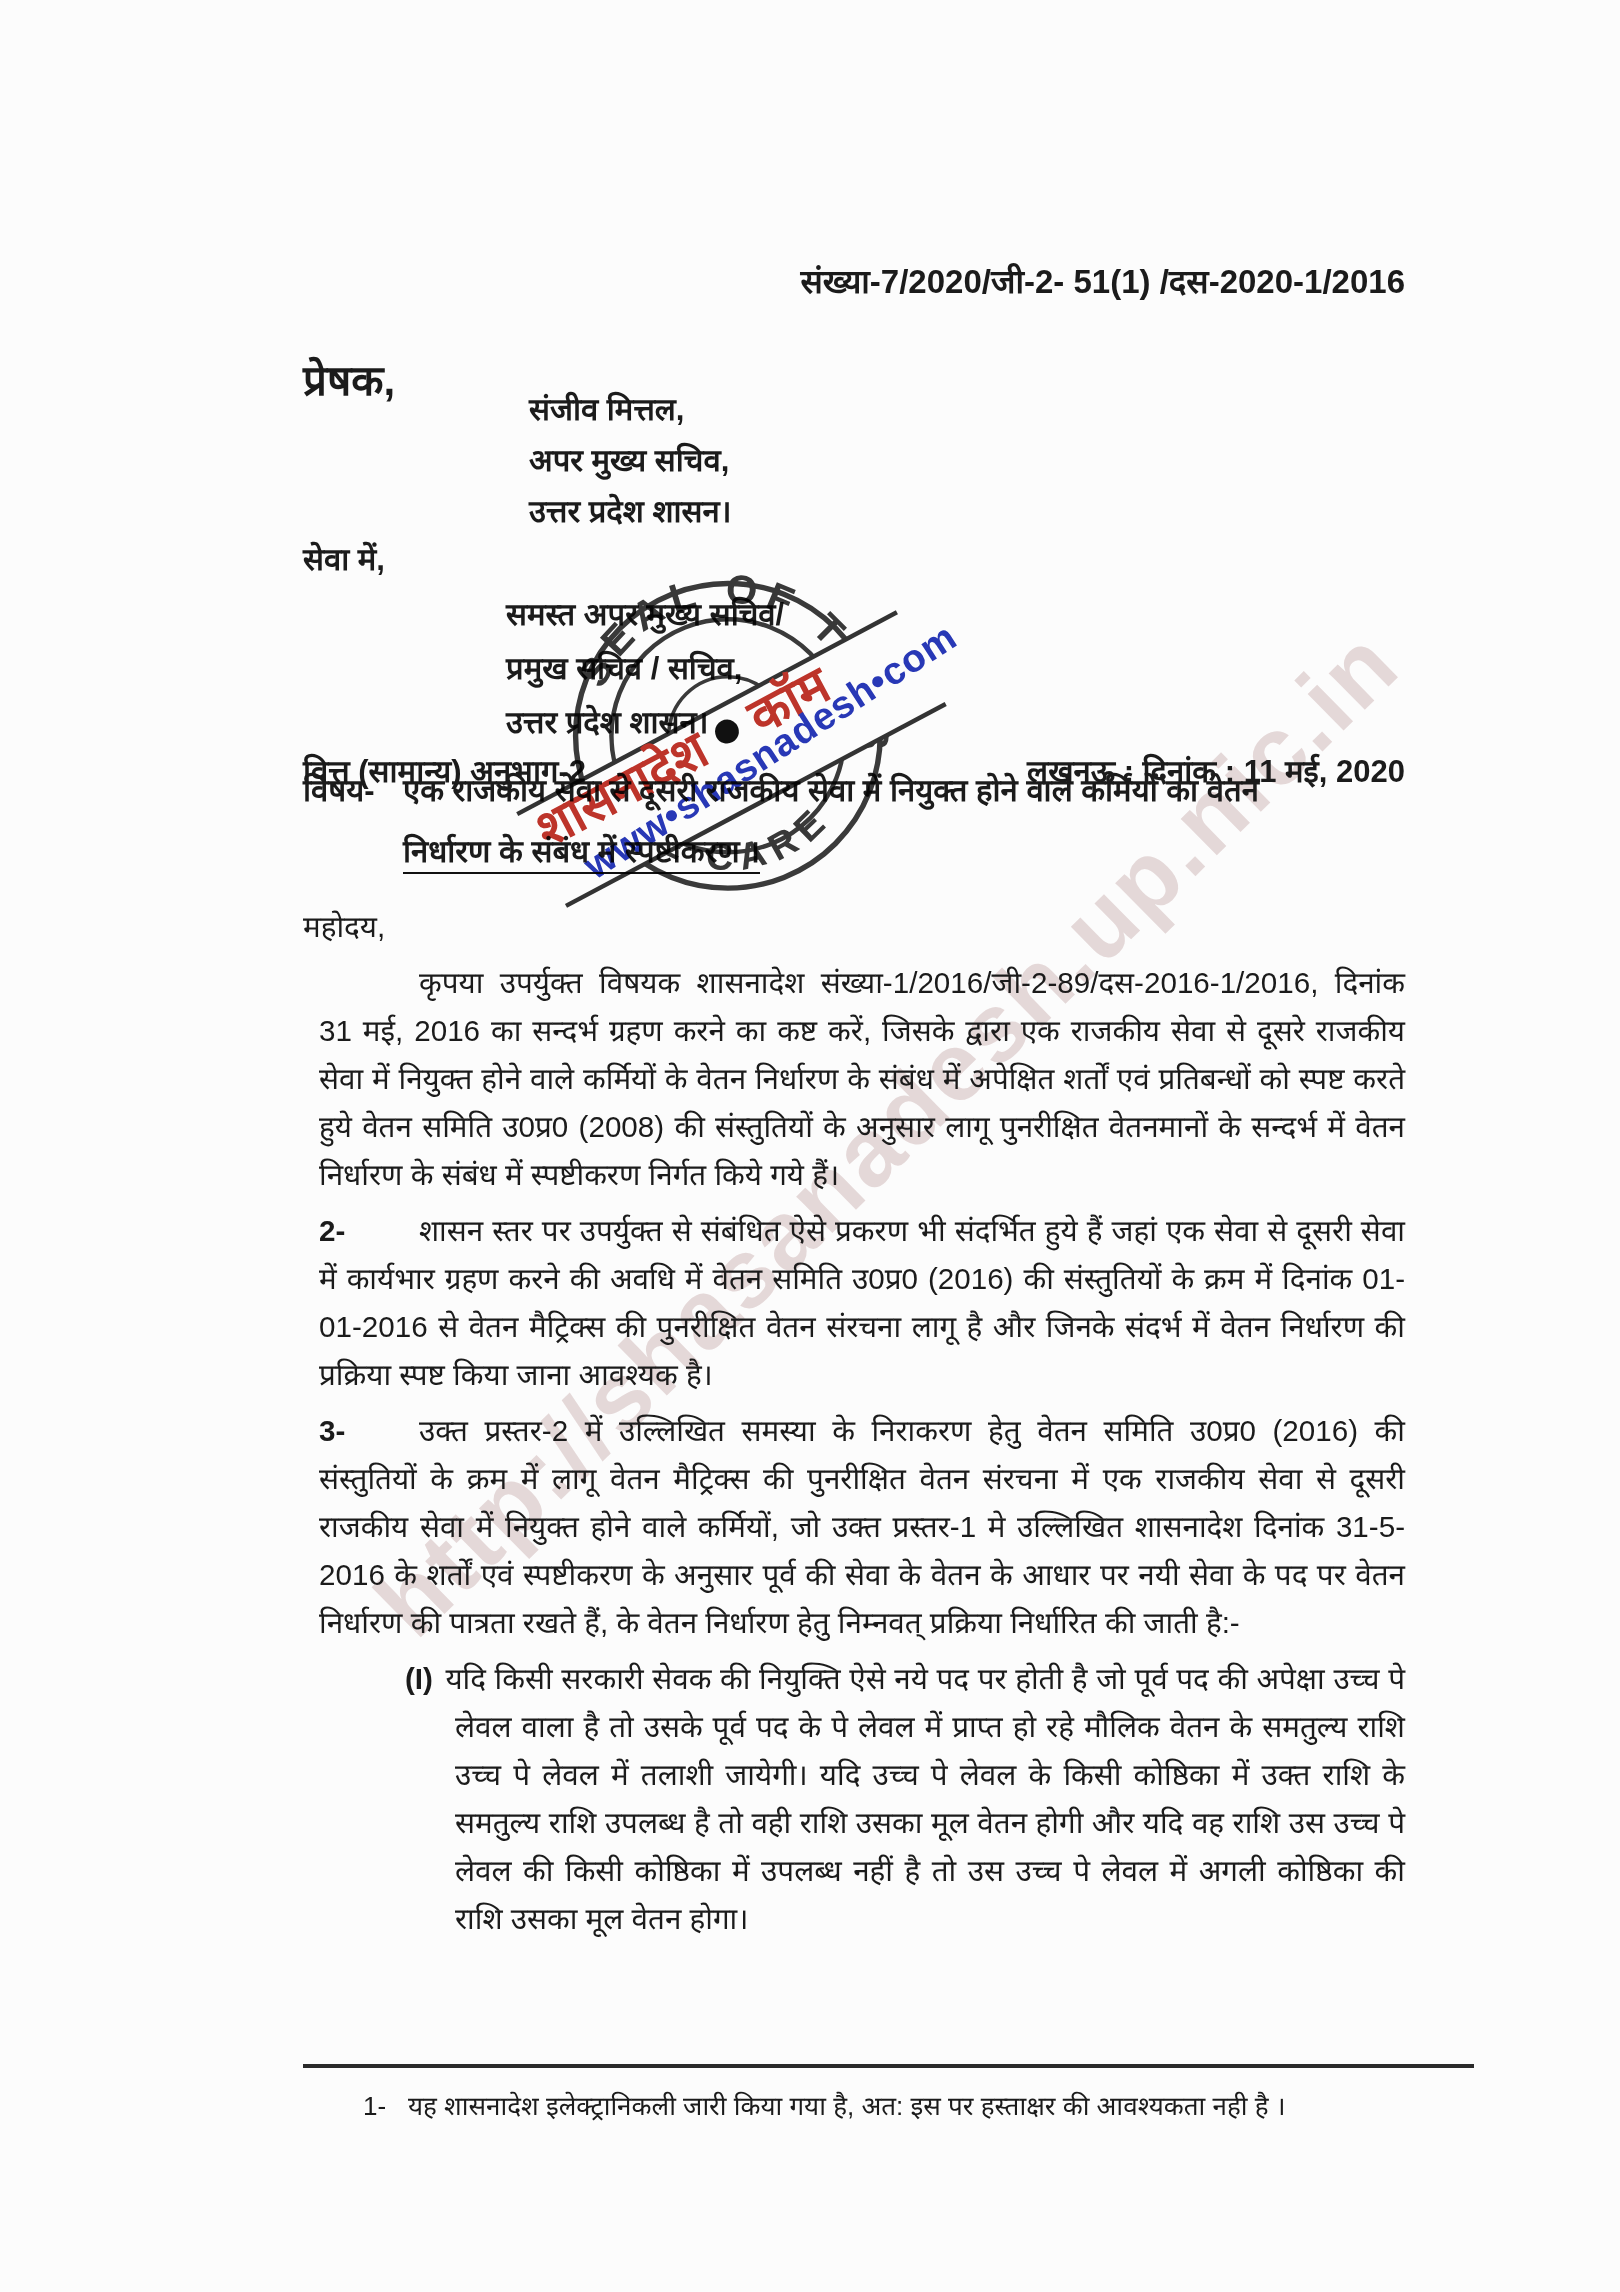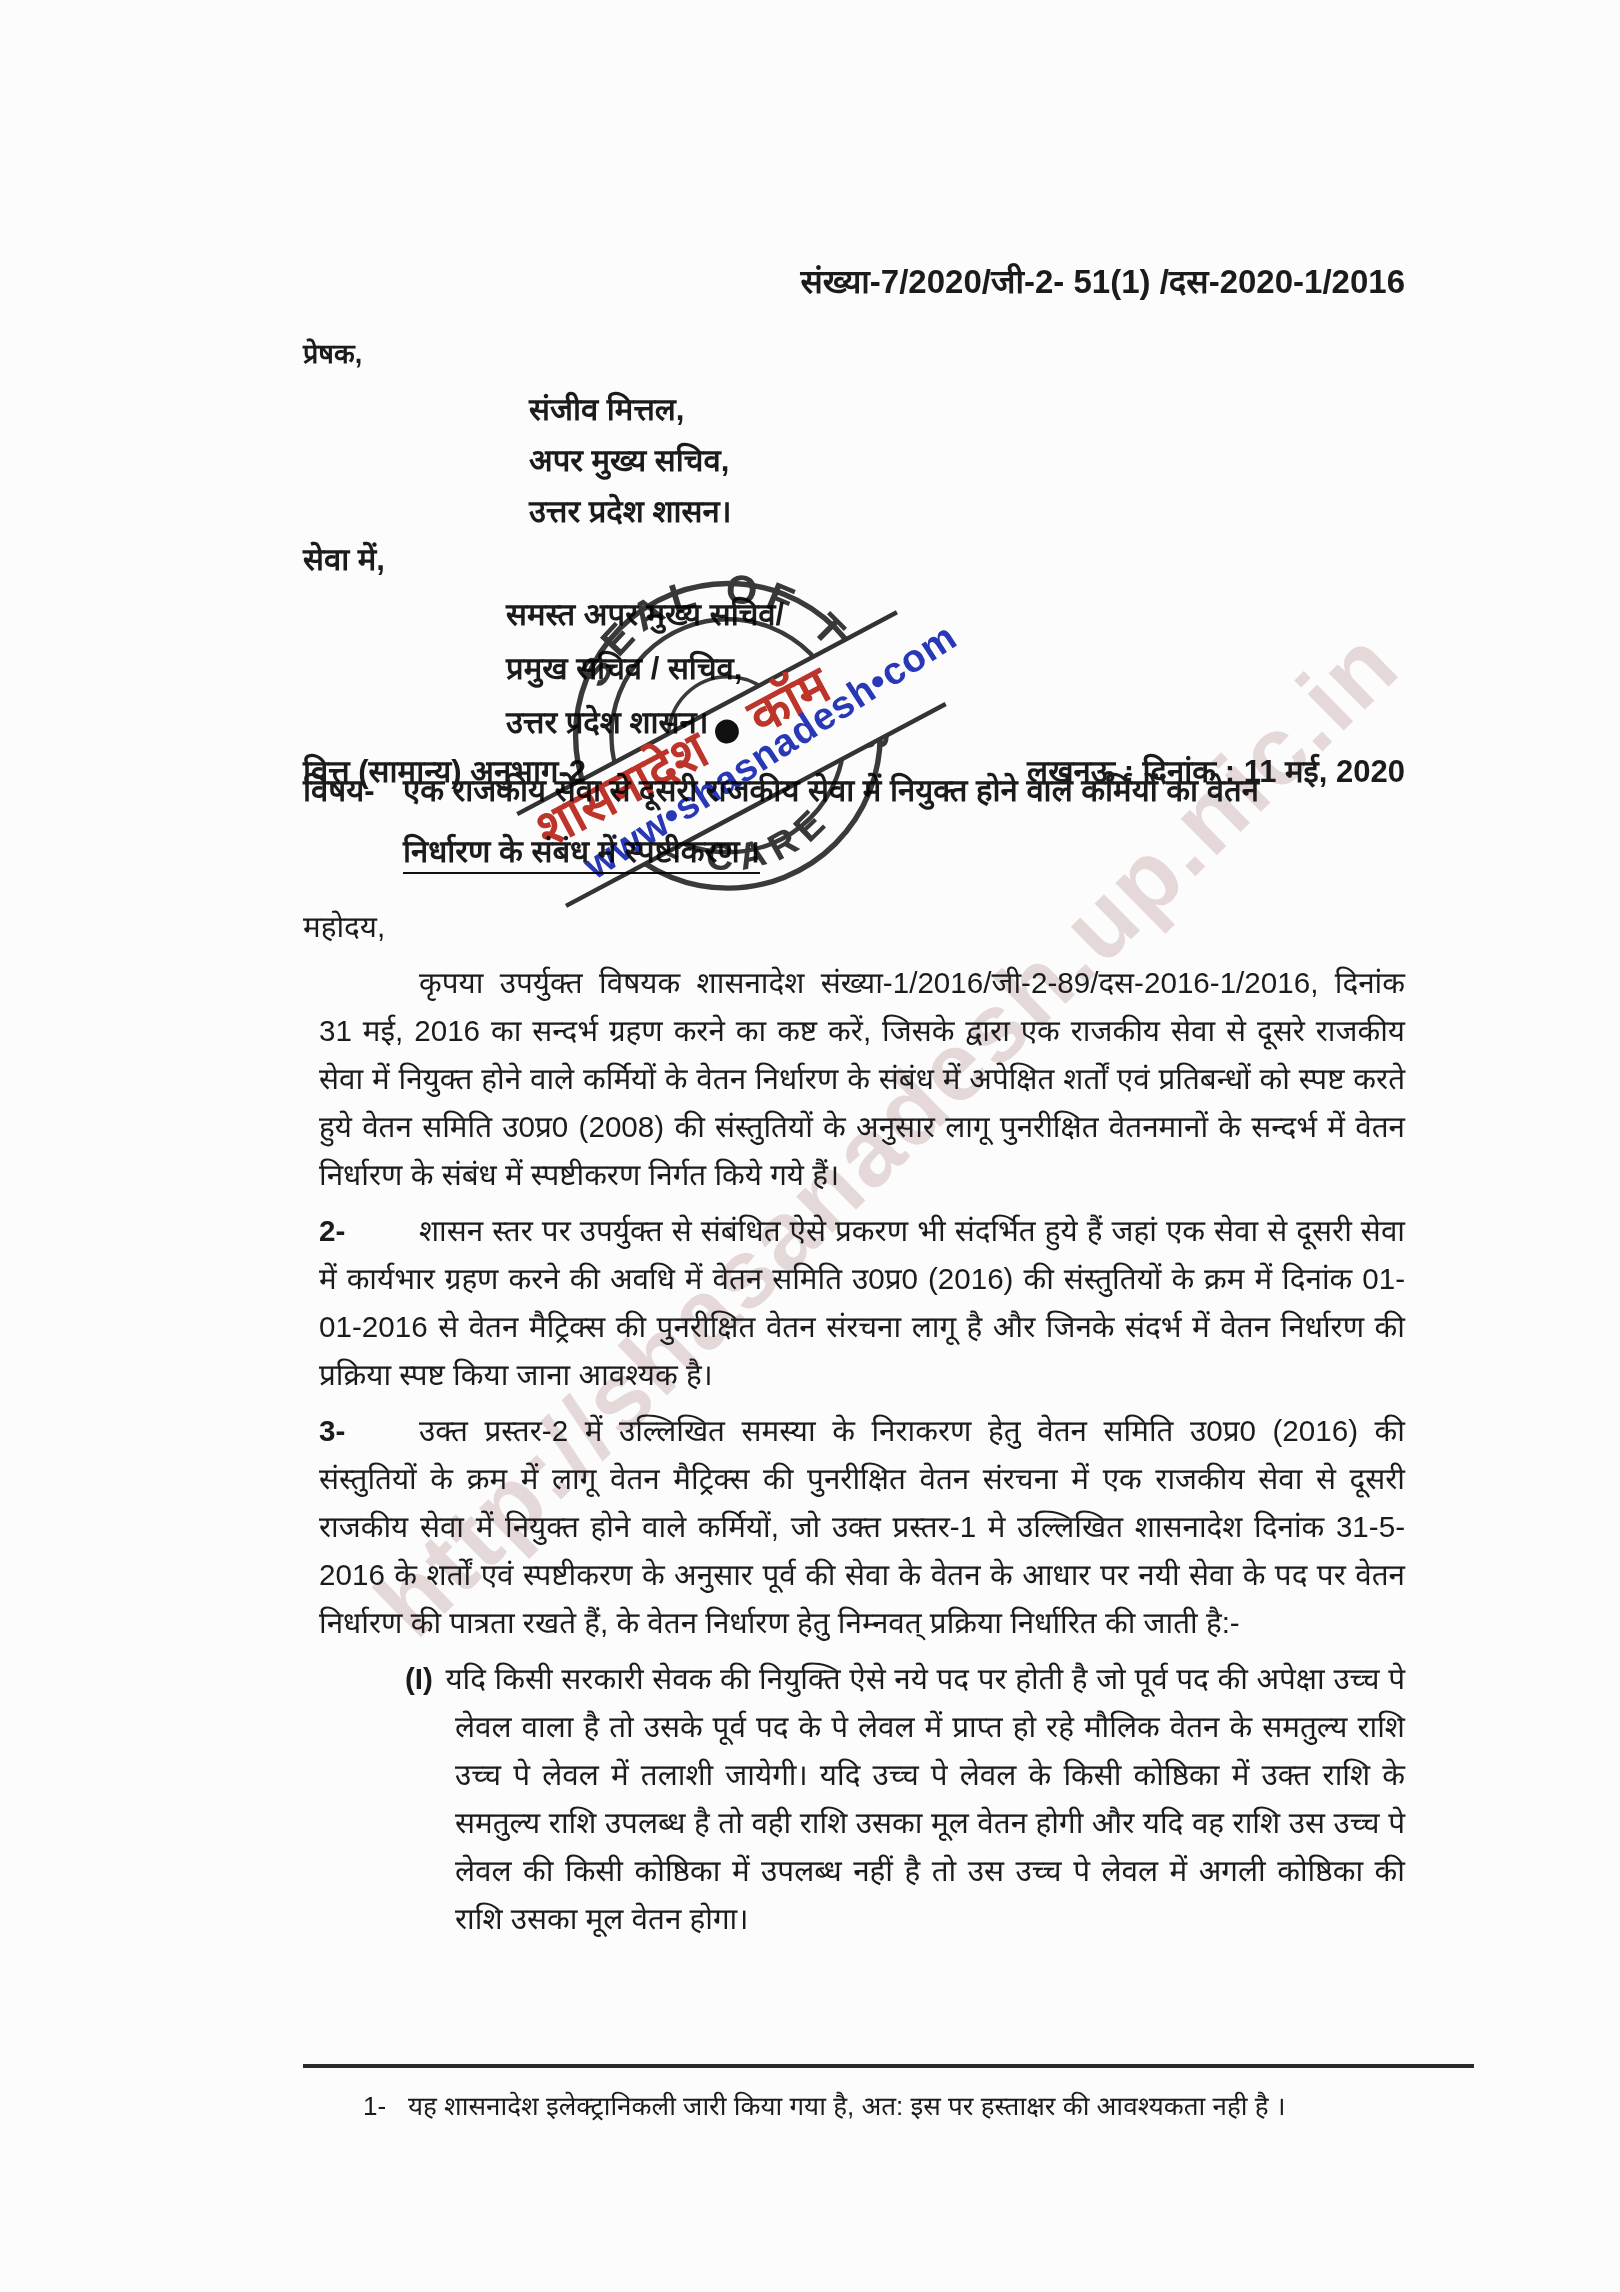--- a/index.html
+++ b/index.html
@@ -17,21 +17,21 @@
     color:#d2bcbc; opacity:0.55; white-space:nowrap;
   }
   
   .doc { position:absolute; left:303px; top:0; width:1102px; z-index:2; }
   .abs { position:absolute; left:0; }
   .ref {
     top:258px; width:100%; text-align:right;
     font-size:33px; font-weight:bold;
     text-underline-offset:8px; text-decoration-thickness:2.7px;
   }
-  .sender-label  { top:334px; font-size:27px; font-weight:bold; }
+  .sender-label  { top:350px; font-size:42px; font-weight:bold; }
   .sender-lines  { top:384px; left:226px; font-size:31px; font-weight:bold; line-height:51px; }
   .recipient-label { top:537px; font-size:31px; font-weight:bold; }
   .recipient-lines { top:588px; left:203px; font-size:31px; font-weight:bold; line-height:54px; }
   .section-row {
     top:749px; width:100%; display:flex; justify-content:space-between;
     font-size:31px; font-weight:bold;
   }
   .subject-row { top:760px; width:100%; font-size:31px; font-weight:bold; line-height:61px; }
   .subject-label { position:absolute; left:0; top:0; }
   .subject-text { margin-left:100px; }

